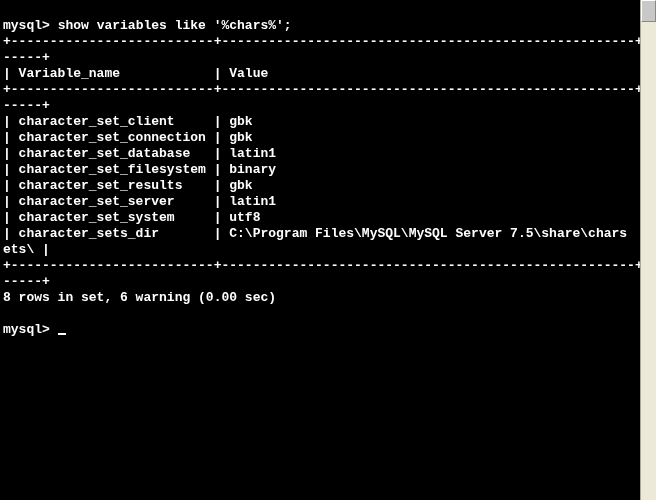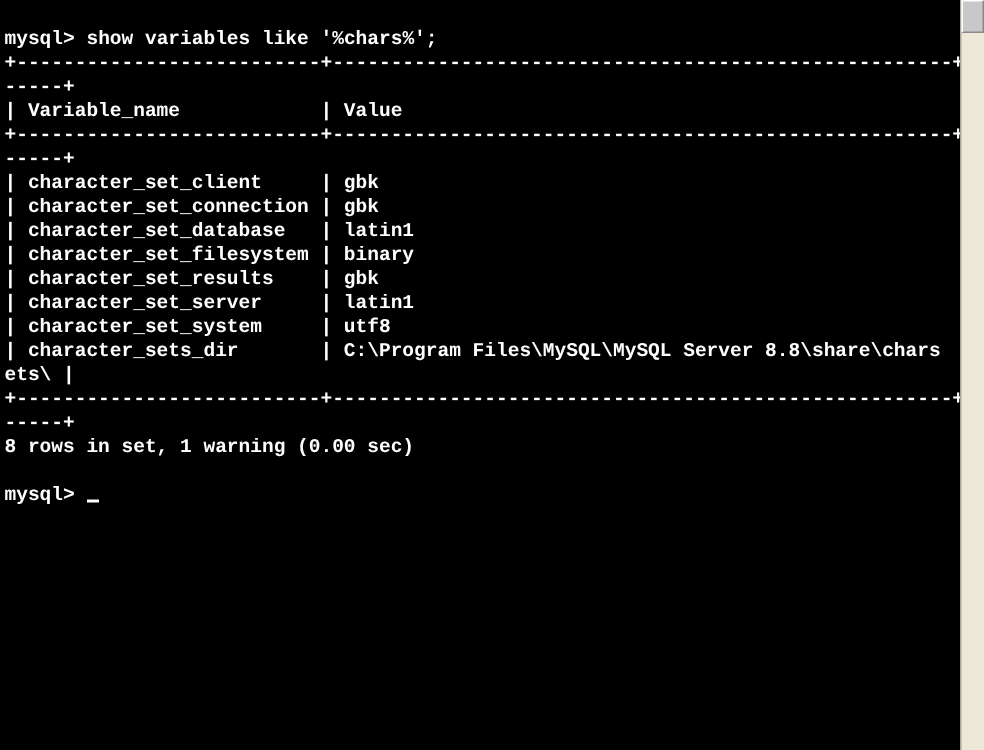--- a/index.html
+++ b/index.html
@@ -67,24 +67,24 @@
 <span>| Variable_name            | Value                                                    |</span>
 <span>+--------------------------+-----------------------------------------------------+</span>
 <span>-----+</span>
 <span>| character_set_client     | gbk                                                      |</span>
 <span>| character_set_connection | gbk                                                      |</span>
 <span>| character_set_database   | latin1                                                   |</span>
 <span>| character_set_filesystem | binary                                                   |</span>
 <span>| character_set_results    | gbk                                                      |</span>
 <span>| character_set_server     | latin1                                                   |</span>
 <span>| character_set_system     | utf8                                                     |</span>
-<span>| character_sets_dir       | C:\Program Files\MySQL\MySQL Server 8.8\share\chars</span>
+<span>| character_sets_dir       | C:\Program Files\MySQL\MySQL Server 7.5\share\chars</span>
 <span>ets\ |</span>
 <span>+--------------------------+-----------------------------------------------------+</span>
 <span>-----+</span>
-<span>8 rows in set, 1 warning (0.00 sec)</span>
+<span>8 rows in set, 6 warning (0.00 sec)</span>
 
 <span>mysql&gt;</span> <span class="caret"></span>
 </div>
 
 <div class="scrollbar">
   <div class="scroll-thumb"></div>
 </div>
 
 </body></html>

